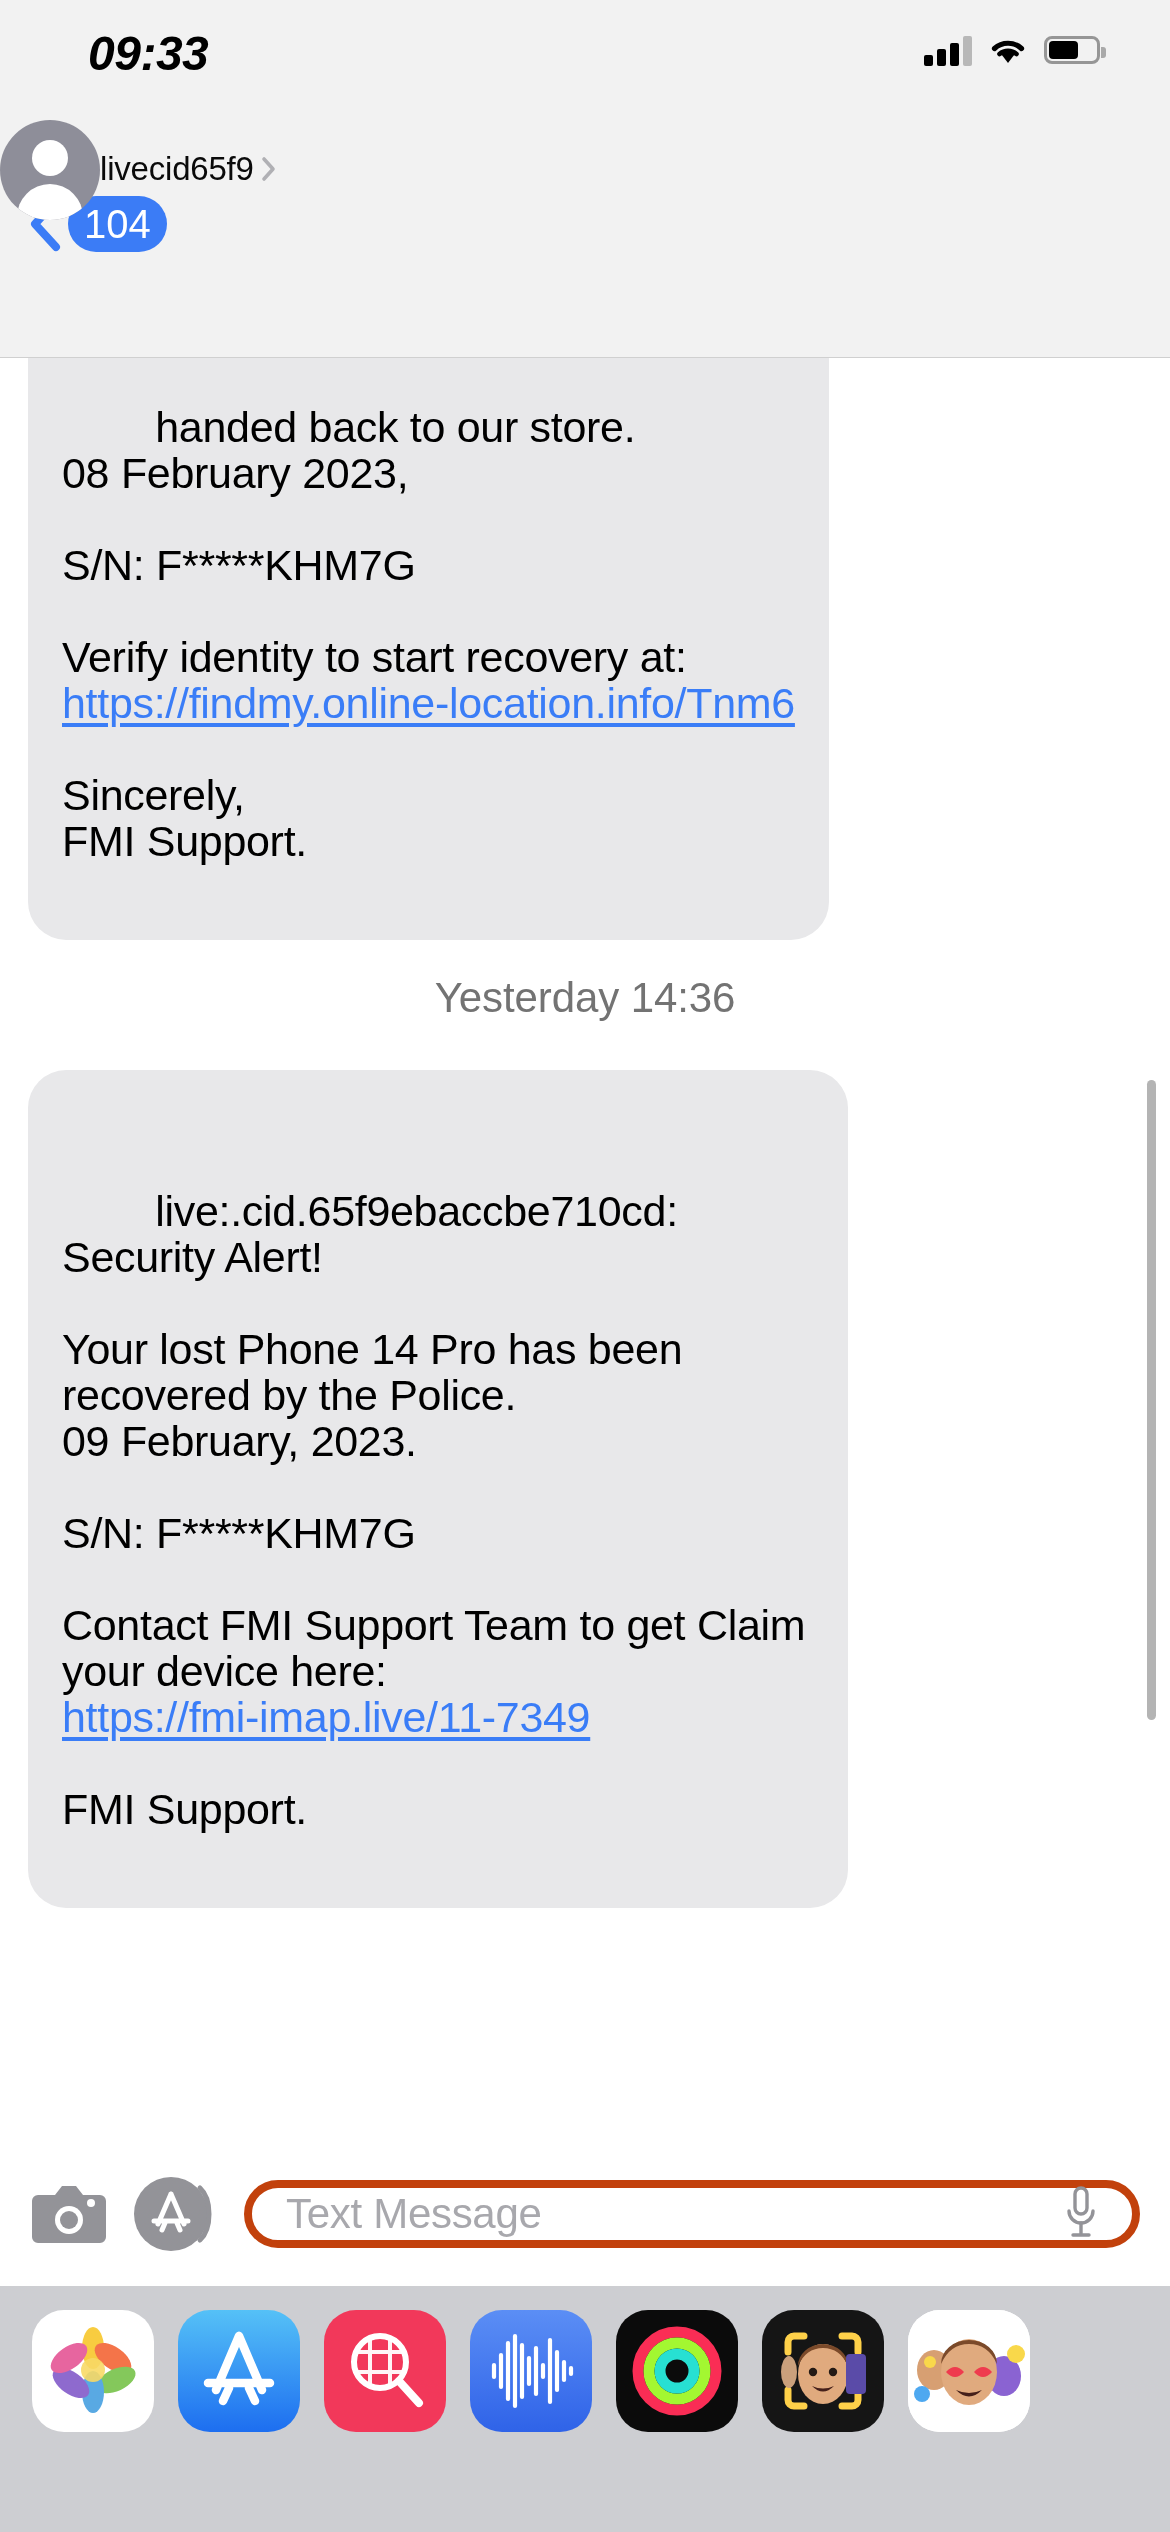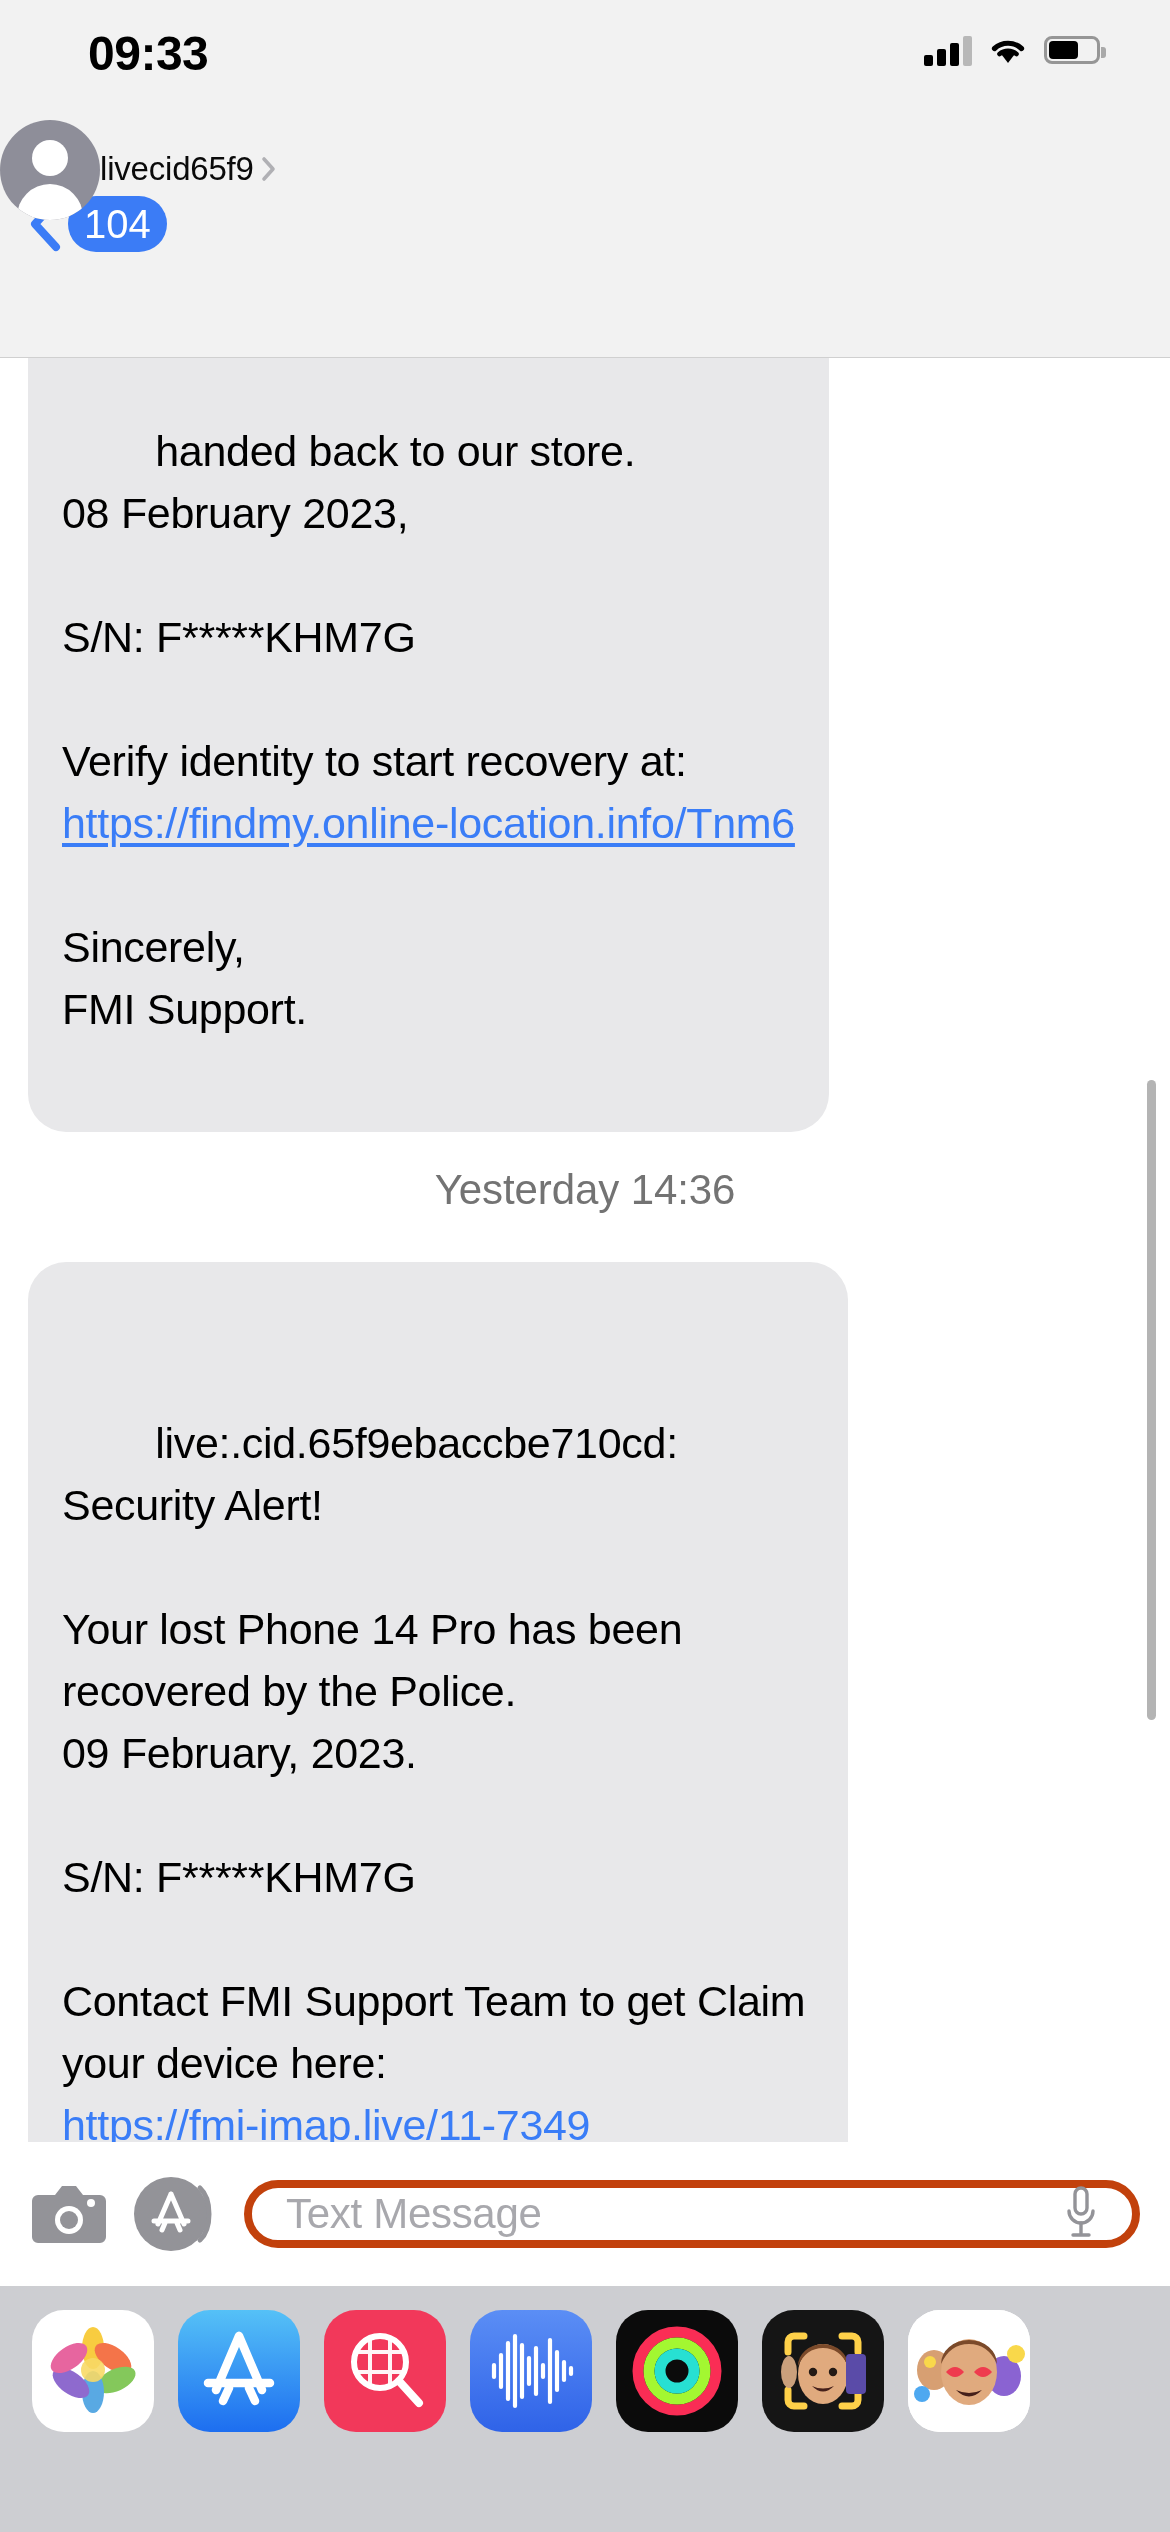--- a/index.html
+++ b/index.html
@@ -20,20 +20,21 @@
   }
 
   
   .statusbar {
     position: absolute;
     top: 0; left: 0;
     width: 1170px;
     height: 108px;
     background: #f2f2f2;
     z-index: 30;
+    font-style: italic;
   }
   .status-time {
     position: absolute;
     left: 88px;
     top: 26px;
     width: 240px;
     font-size: 48px;
     font-weight: bold;
     letter-spacing: -0.5px;
     color: #000;
@@ -165,21 +166,21 @@
   }
   .bubble-row { display: flex; padding: 0 28px; }
   .bubble-row.incoming { justify-content: flex-start; }
   .bubble {
     position: relative;
     max-width: 820px;
     background: #e8e8ea;
     border-radius: 38px;
     padding: 26px 34px 30px 34px;
     font-size: 43px;
-    line-height: 62px;
+    line-height: 46px;
     color: #000;
     letter-spacing: -0.3px;
     white-space: pre-wrap;
     word-break: break-word;
   }
   .bubble.clipped-top {
     border-top-left-radius: 0;
     border-top-right-radius: 0;
     padding-top: 0;
     margin-top: 0;

